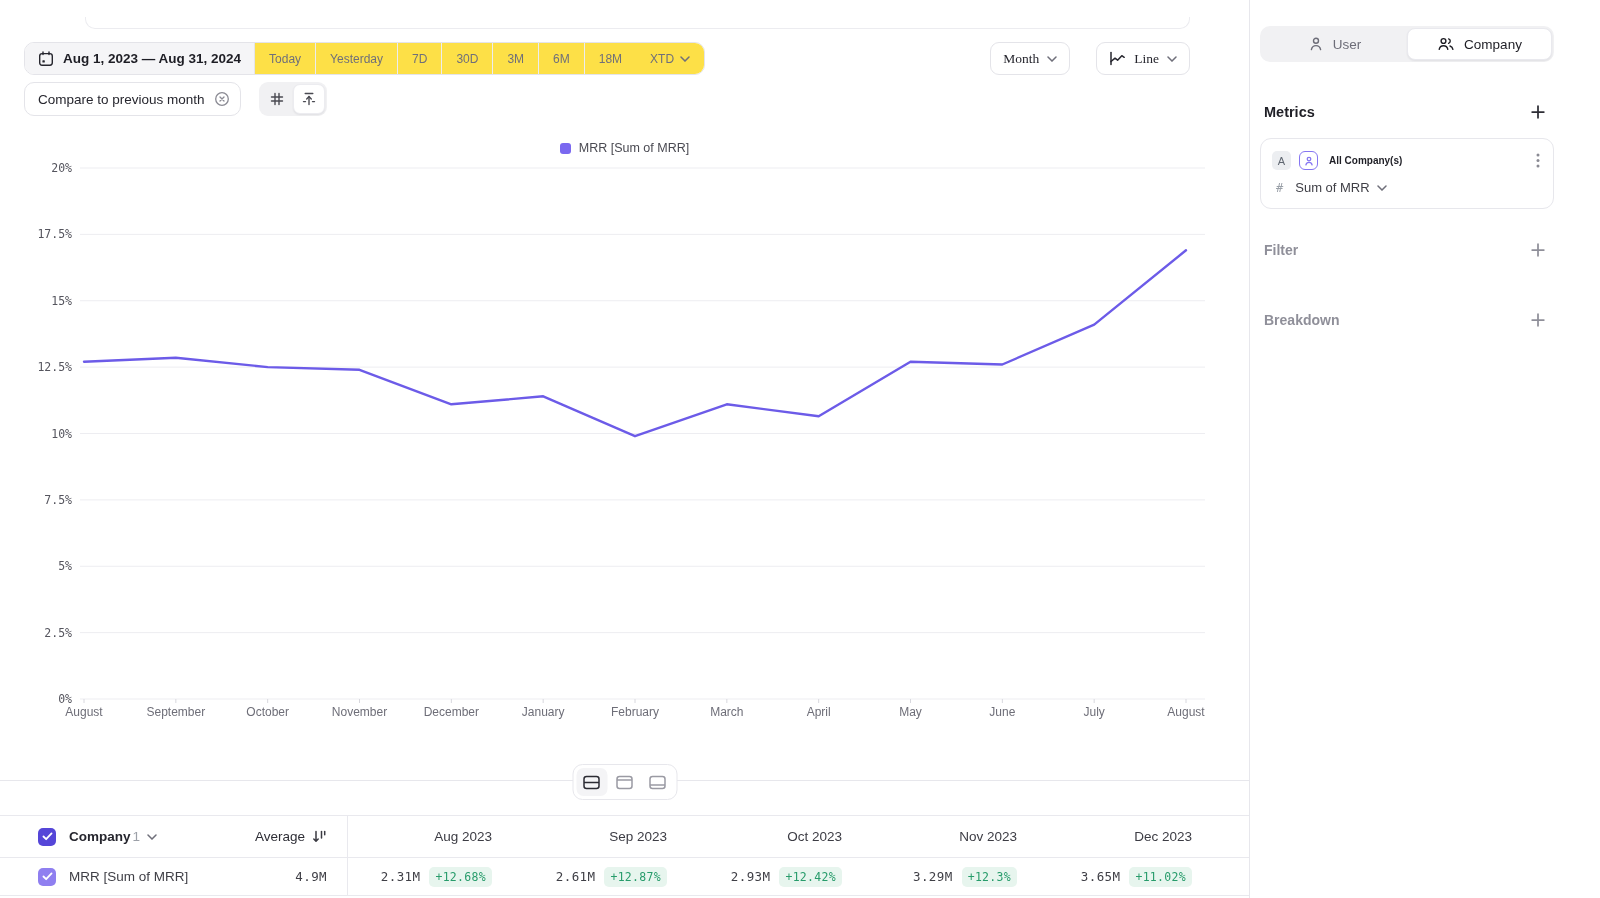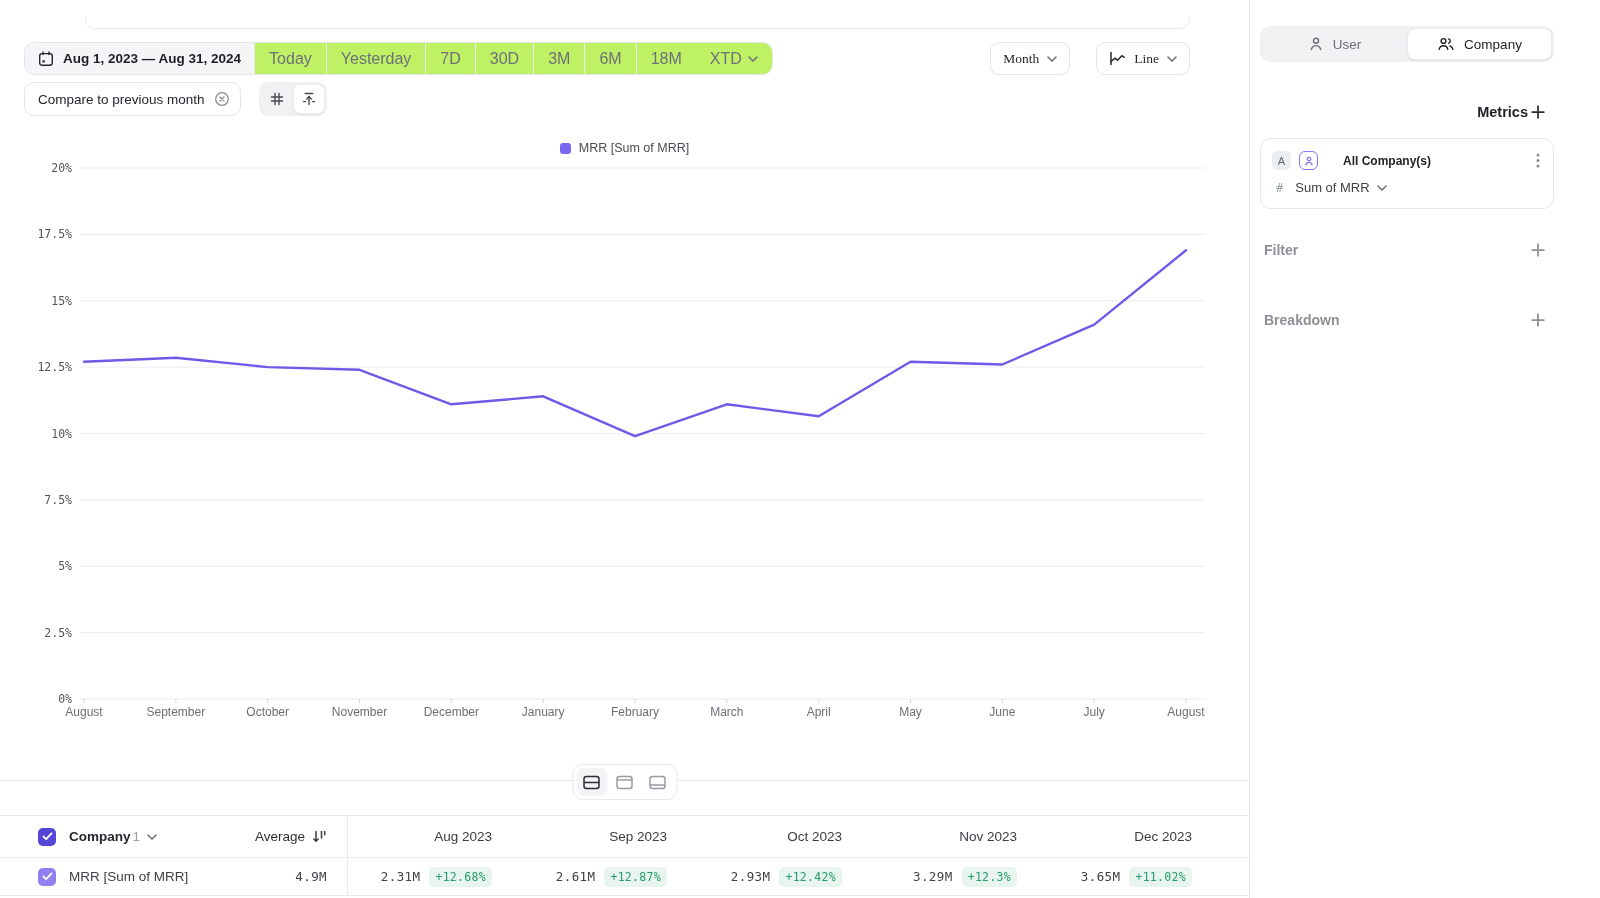--- a/index.html
+++ b/index.html
@@ -18,21 +18,21 @@
     border:1px solid #ececf0; border-top:none; border-radius:0 0 10px 10px; }
 
   
   .row1 { position:absolute; top:20px; left:24px; right:59px; height:33px;
     display:flex; justify-content:space-between; align-items:center; }
   .seg-group { display:flex; align-items:stretch; height:33px; border:1px solid #e4e4e9;
     border-radius:10px; overflow:hidden; background:#fff; }
   .seg-date { display:flex; align-items:center; gap:9px; padding:0 13px; background:#f5f5f7;
     border-right:1px solid #e4e4e9; font-size:13.5px; font-weight:700; color:#1d1d24; cursor:pointer; }
   .seg-btn { display:flex; align-items:center; gap:6px; padding:0 14px; border:none;
-    border-right:1px solid #ececf0; background:#bef264; color:#6f6f7a; font-size:16px;
+    border-right:1px solid #ececf0; background:#fde047; color:#6f6f7a; font-size:12px;
     font-family:inherit; cursor:pointer; }
   .seg-btn:last-child { border-right:none; }
   .right-controls { display:flex; gap:26px;font-family:Liberation Serif, serif; }
   .dd-btn { display:flex; align-items:center; gap:8px; height:33px; padding:0 12px;
     border:1px solid #e4e4e9; border-radius:9px; background:#fff; font-size:13.5px;
     font-weight:500; color:#26262e; font-family:inherit; cursor:pointer; }
   .chev { color:#6f6f7a; }
 
   .row2 { position:absolute; top:60px; left:24px; display:flex; gap:18px; align-items:center; }
   .chip { display:flex; align-items:center; gap:9px; height:34px; padding:0 10px 0 13px;
@@ -86,34 +86,34 @@
 
   
   .sidebar { position:absolute; top:0; right:0; bottom:0; width:351px; background:#fff;
     border-left:1px solid #e7e7ec; padding:26px 46px 0 10px; }
   .toggle2 { display:grid; grid-template-columns:1fr 1fr; width:294px; height:36px;
     background:#f1f1f3; border-radius:10px; padding:2px; }
   .tg-seg { display:flex; align-items:center; justify-content:center; gap:9px;
     font-size:13.5px; color:#6d6d78; border-radius:8px; cursor:pointer; }
   .tg-seg.active { background:#fff; color:#1d1d24; font-weight:500;
     border:1px solid #e9e9ee; box-shadow:0 1px 2px rgba(20,20,30,.07); }
-  .metrics-head { margin-top:40px; display:flex; justify-content:flex-end; align-items:center;
+  .metrics-head { margin-top:40px; display:flex; justify-content:space-between; align-items:center;
     padding:0 6px 0 4px; }
   .metrics-title { font-size:14.5px; font-weight:700; color:#1f1f26; }
   .icon-btn { display:flex; align-items:center; justify-content:center; width:20px; height:20px;
     color:#2e2e36; cursor:pointer; }
   .icon-btn.muted { color:#8f8f99; }
   .metric-card { margin-top:16px; border:1px solid #e7e7ec; border-radius:11px;
     padding:12px 10px 13px 11px; background:#fff; }
   .mc-row1 { display:flex; align-items:center; gap:8px; }
   .a-badge { width:19px; height:19px; border-radius:5px; background:#eceef1; color:#5f6670;
     font-size:11px; font-weight:500; display:flex; align-items:center; justify-content:center; flex:none; }
   .comp-ic { width:19px; height:19px; border-radius:6px; border:1.5px solid #8676f2; color:#8676f2;
     display:flex; align-items:center; justify-content:center; flex:none; }
-  .mc-name { font-size:12px; font-weight:700; color:#1f1f26; flex:1; margin-left:17px; }
+  .mc-name { font-size:10px; font-weight:700; color:#1f1f26; flex:1; margin-left:3px; }
   .kebab { color:#8a8a93; cursor:pointer; display:flex; align-items:center; padding:0 3px; }
   .mc-row2 { margin-top:10px; display:flex; align-items:center; gap:12px; padding-left:4px;
     font-size:13px; color:#3f3f46; cursor:pointer; }
   .hash-sym { font-family:"DejaVu Sans Mono", monospace; font-size:12px; color:#9aa0a8; }
   .side-row { display:flex; justify-content:space-between; align-items:center;
     padding:0 6px 0 4px; font-size:14px; font-weight:600; color:#8f8f99; }
   .side-row.filter { margin-top:31px; }
   .side-row.breakdown { margin-top:50px; }
 </style>
 </head>

